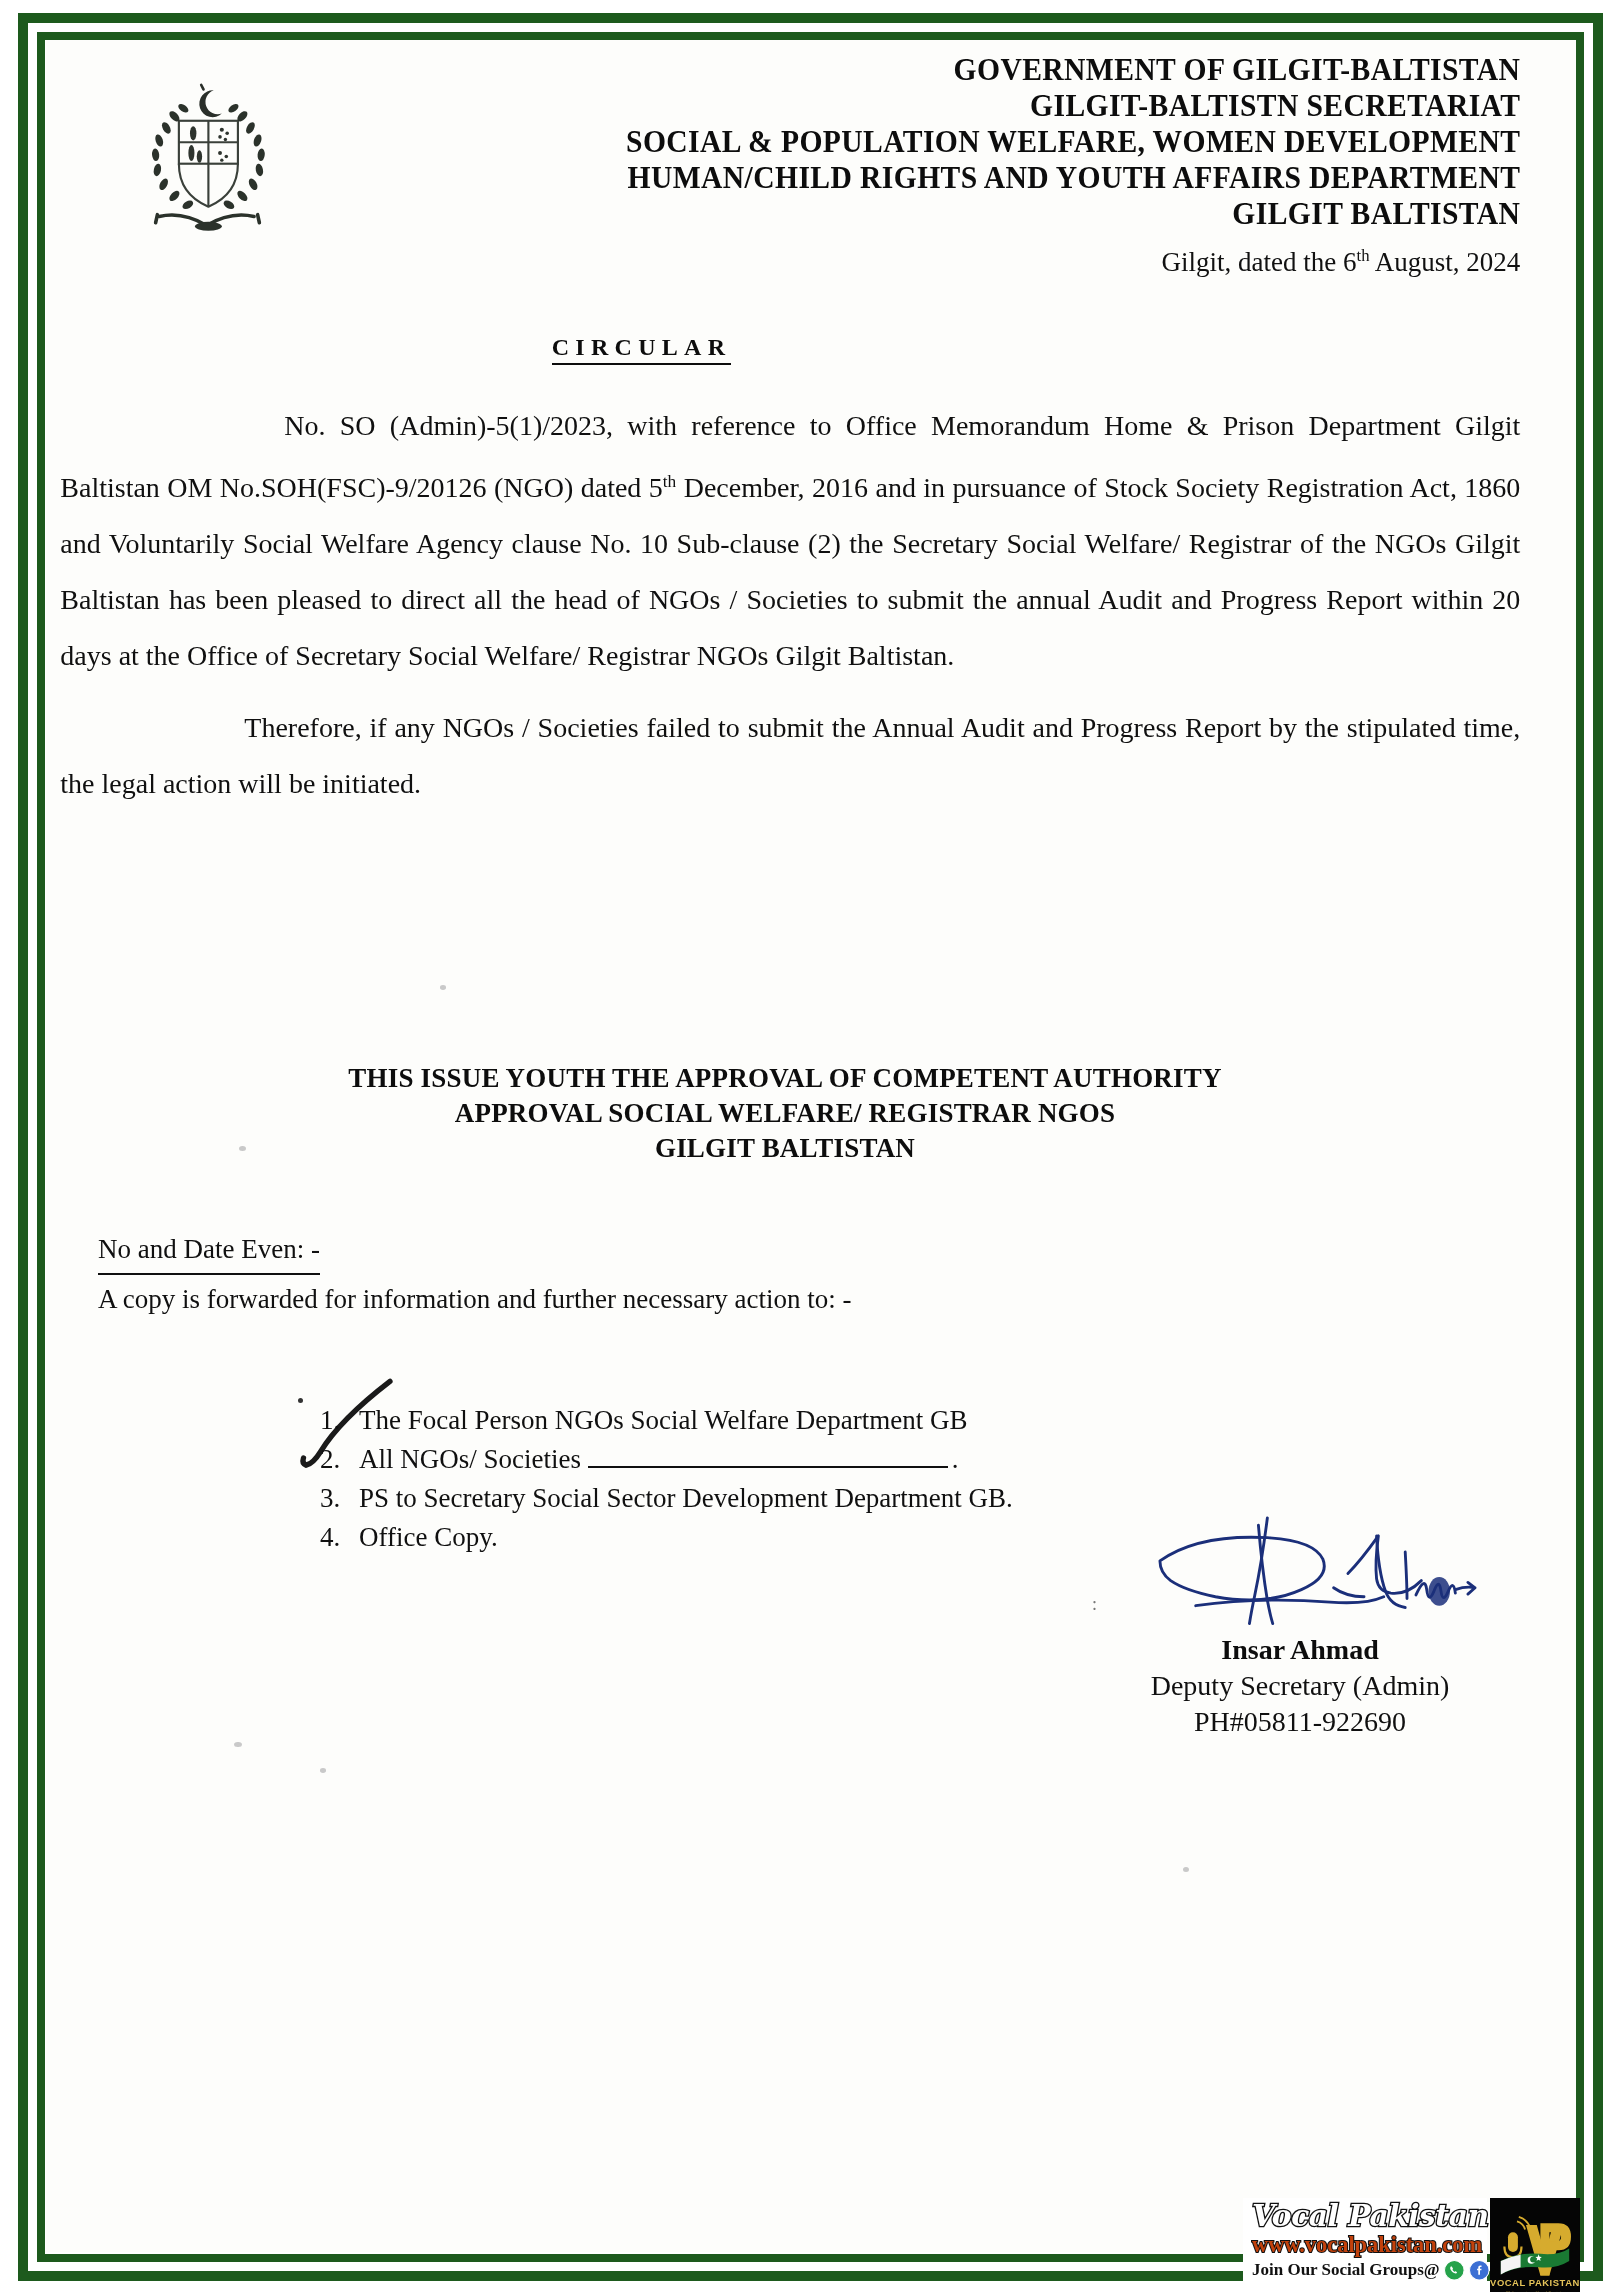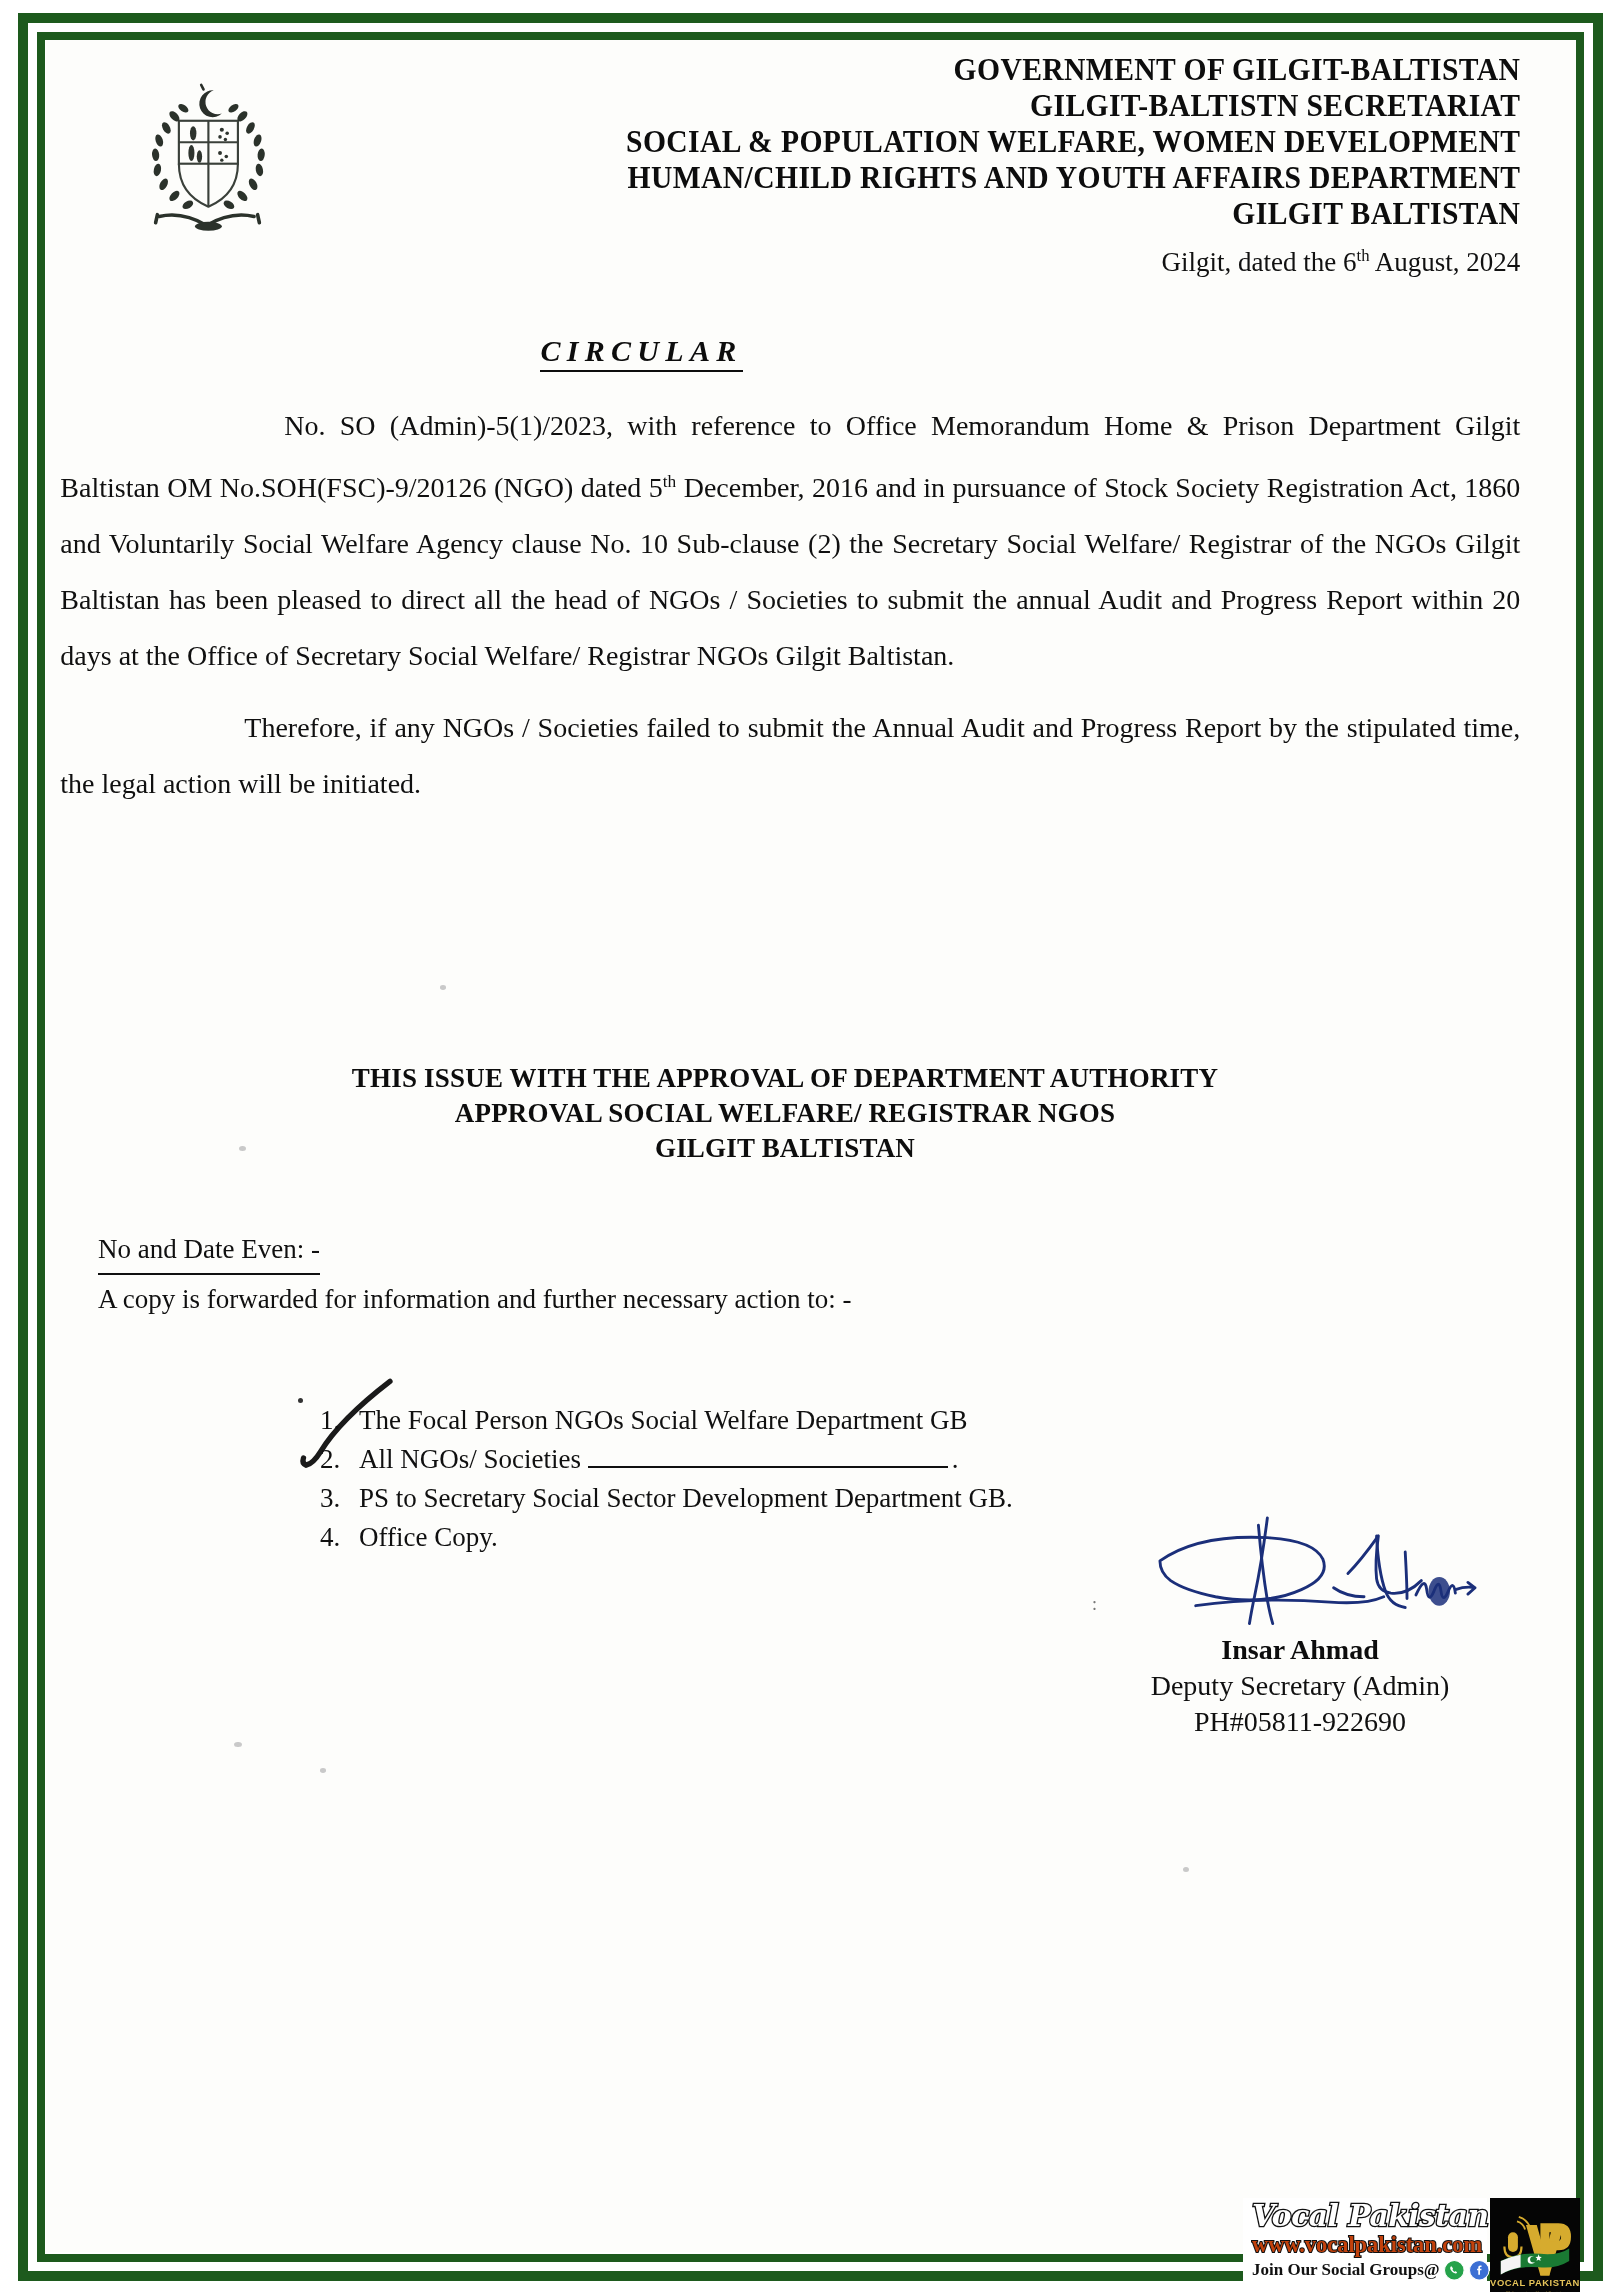--- a/index.html
+++ b/index.html
@@ -102,25 +102,24 @@
   }
   .sup { font-size: 0.62em; vertical-align: super; }
 
   
   #circular-title {
     position: absolute;
     left: 0;
     top: 294px;
     width: 1191px;
     text-align: center;
-    font-size: 30px;
+    font-size: 24px;
     font-weight: bold;
     letter-spacing: 6.3px;
     color: #0d0d0d;
-    font-style: italic;
   }
   #circular-title span {
     border-bottom: 2.2px solid #0d0d0d;
     padding-bottom: 2.7px;
   }
 
   
   #body-copy {
     position: absolute;
     left: 14.3px;
@@ -435,21 +434,21 @@
   </div>
 
   <div id="body-copy">
     <p class="para p1">
       <b>No. SO (Admin)-5(1)/2023</b><span>, with reference to Office Memorandum Home &amp; Prison Department Gilgit Baltistan OM No.SOH(FSC)-9/20126 (NGO) dated 5</span><span class="sup">th</span><span> December, 2016 and in pursuance of Stock Society Registration Act, 1860 and Voluntarily Social Welfare Agency clause No. 10 Sub-clause (2) the Secretary Social Welfare/ Registrar of the NGOs  Gilgit Baltistan has been pleased to direct all the head of NGOs / Societies to submit the </span><b>annual Audit and Progress Report</b><span>  within </span><b>20 days</b><span> at the Office of Secretary Social Welfare/ Registrar NGOs Gilgit Baltistan.</span>
     </p>
     <p class="para p2">Therefore, if any NGOs / Societies failed to submit the Annual Audit and Progress Report by the stipulated time, the legal action will be initiated.</p>
   </div>
 
   <div id="approval">
-    <div>THIS ISSUE WITH THE APPROVAL OF DEPARTMENT AUTHORITY</div>
+    <div>THIS ISSUE YOUTH THE APPROVAL OF COMPETENT AUTHORITY</div>
     <div>APPROVAL SOCIAL WELFARE/ REGISTRAR NGOS</div>
     <div>GILGIT BALTISTAN</div>
   </div>
 
   <div id="endorsement">
     <div><span id="endorse-head">No and Date Even: -</span></div>
     <div id="endorse-sub">A copy is forwarded for information and further necessary action to: -</div>
   </div>
 
   <div id="stray-dot"></div>

